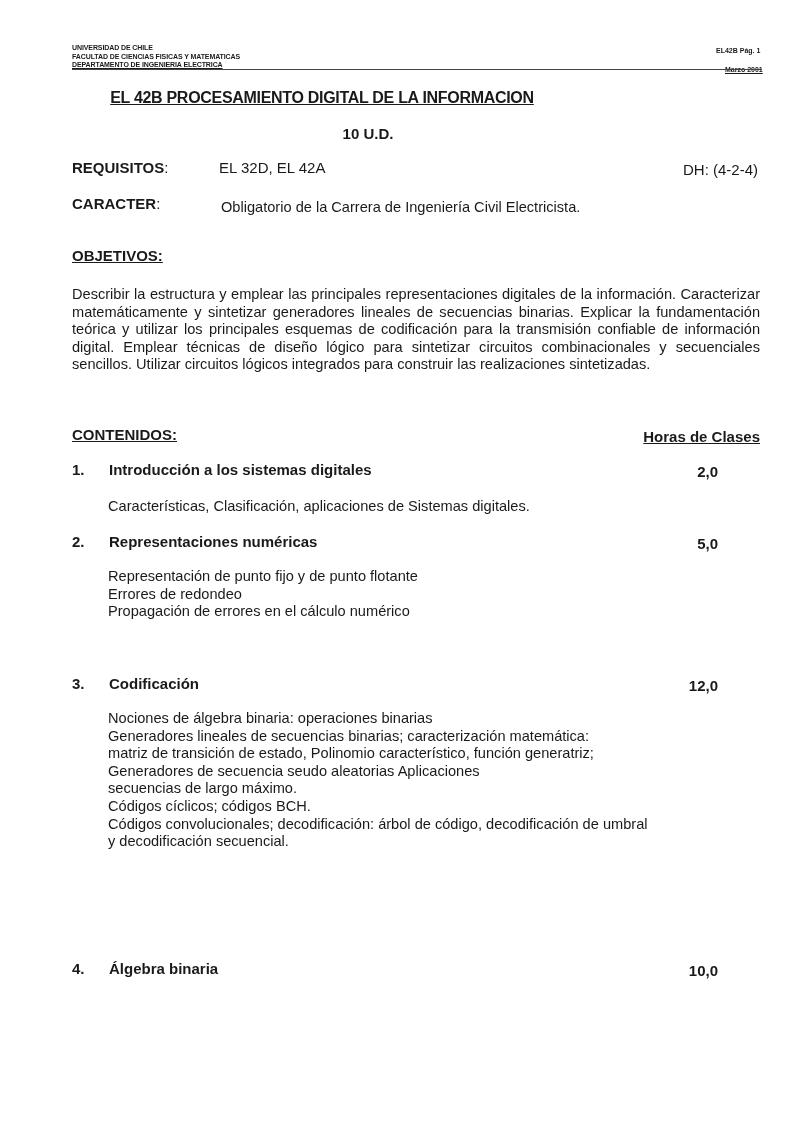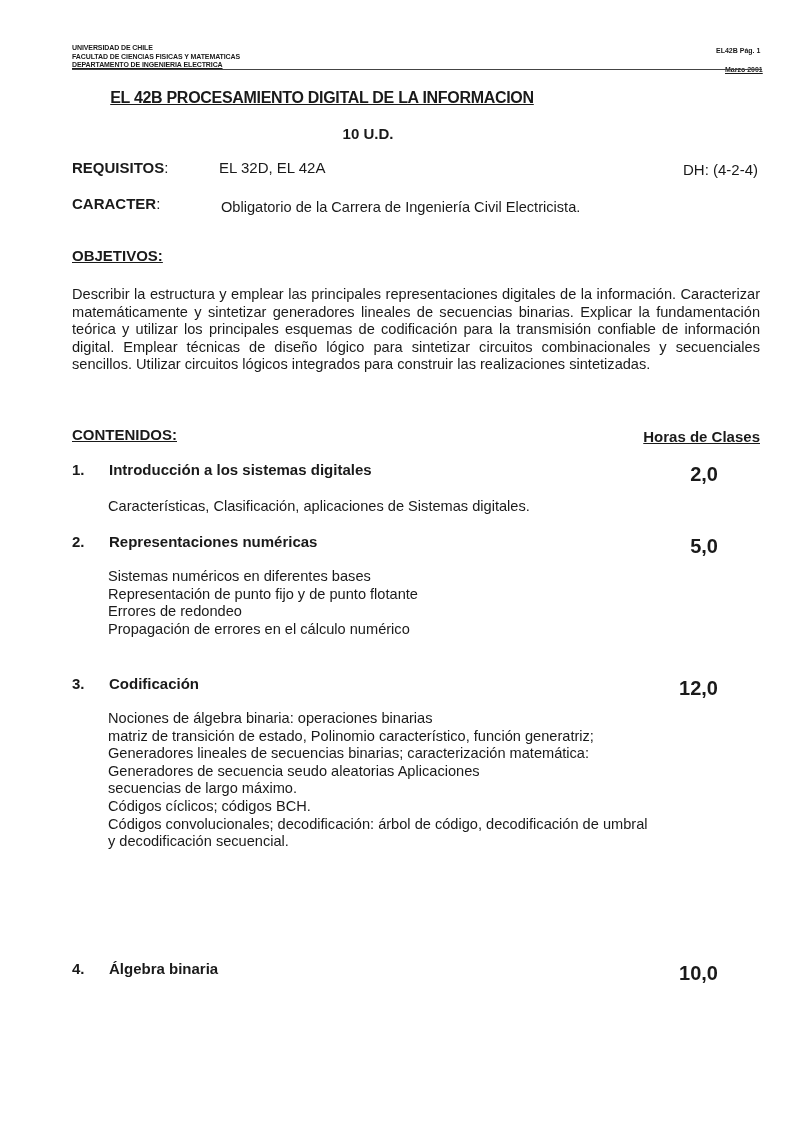--- a/index.html
+++ b/index.html
@@ -23,21 +23,21 @@
     .val { font-size: 15px; }
 
     .sec-head { font-size: 15px; font-weight: bold; text-decoration: underline; }
 
     .para {
       left: 72px; top: 286px; width: 688px; font-size: 14.6px; line-height: 17.6px;
       text-align: justify; white-space: normal;
     }
     .item-num { left: 72px; font-size: 15px; font-weight: bold; }
     .item-title { left: 109px; font-size: 15px; font-weight: bold; }
-    .item-hours { font-size: 20px; font-weight: bold; right: 82px; text-align: right; }
+    .item-hours { font-size: 15px; font-weight: bold; right: 82px; text-align: right; }
     .sub { left: 108px; font-size: 14.6px; line-height: 17.6px; }
     .sub div { white-space: nowrap; }
   </style>
 </head>
 <body>
 
 <div class="abs hdr-left">
   <div>UNIVERSIDAD DE CHILE</div>
   <div>FACULTAD DE CIENCIAS FISICAS Y MATEMATICAS</div>
   <div class="u">DEPARTAMENTO DE INGENIERIA ELECTRICA</div>
@@ -69,35 +69,34 @@
   <div class="abs sub" style="top:498px;">
     <div>Características, Clasificación, aplicaciones de  Sistemas digitales.</div>
   </div>
 </div>
 
 <div>
   <div class="abs item-num" style="top:533px;">2.</div>
   <div class="abs item-title" style="top:533px;">Representaciones numéricas</div>
   <div class="abs item-hours" style="top:535px;">5,0</div>
   <div class="abs sub" style="top:568px;">
-    <div>Sistemas numéricos en diferentes bases</div>
     <div>Representación de punto fijo y de punto flotante</div>
     <div>Errores de redondeo</div>
     <div>Propagación de errores en el cálculo numérico</div>
   </div>
 </div>
 
 <div>
   <div class="abs item-num" style="top:675px;">3.</div>
   <div class="abs item-title" style="top:675px;">Codificación</div>
   <div class="abs item-hours" style="top:677px;">12,0</div>
   <div class="abs sub" style="top:710px;">
     <div>Nociones de álgebra binaria: operaciones binarias</div>
+    <div>Generadores lineales de secuencias binarias; caracterización matemática:</div>
     <div>matriz de transición de estado, Polinomio característico, función generatriz;</div>
-    <div>Generadores lineales de secuencias binarias; caracterización matemática:</div>
     <div>Generadores de secuencia seudo aleatorias Aplicaciones</div>
     <div>secuencias de largo máximo.</div>
     <div>Códigos cíclicos; códigos BCH.</div>
     <div>Códigos convolucionales; decodificación: árbol de código, decodificación de umbral</div>
     <div>y decodificación secuencial.</div>
   </div>
 </div>
 
 <div>
   <div class="abs item-num" style="top:960px;">4.</div>

